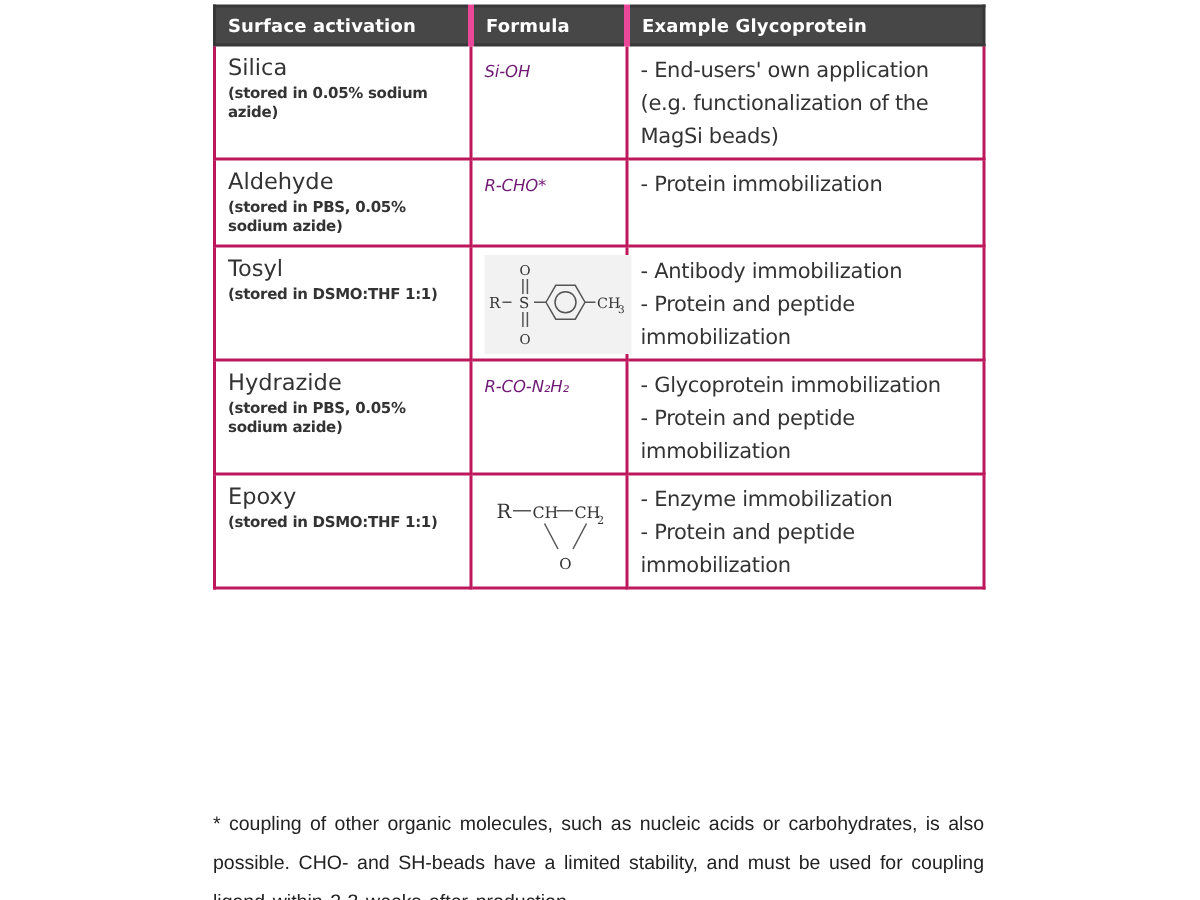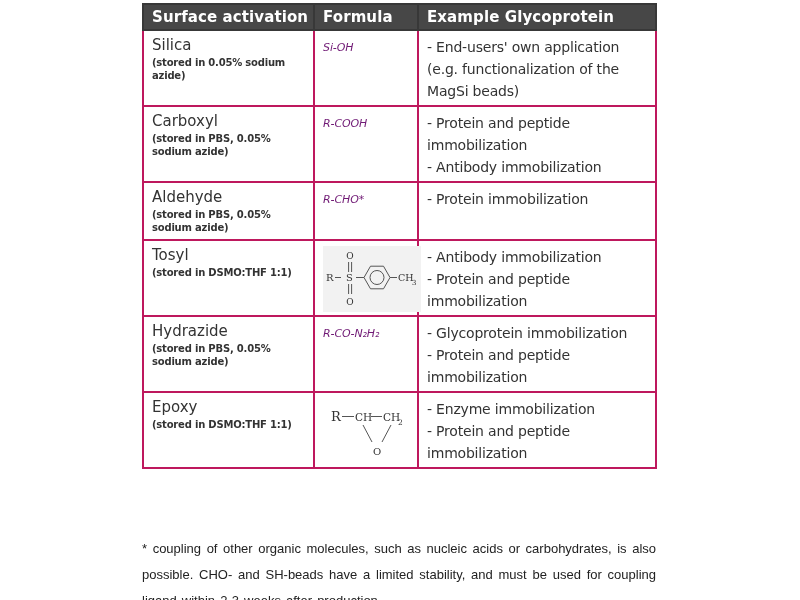--- a/index.html
+++ b/index.html
@@ -18,29 +18,29 @@
     table-layout: fixed;
     color: #333333;
   }
   table.chem col.c1 { width: 171px; }
   table.chem col.c2 { width: 104px; }
   table.chem col.c3 { width: 238px; }
 
   table.chem th {
     background: #474747;
     color: #ffffff;
-    font-size: 15px;
+    font-size: 12px;
     font-weight: bold;
     text-align: left;
     padding: 3px 4px 3px 8px;
     height: 18px;
     border: 2px solid #383838;
     letter-spacing: 0.1px;
   }
-  table.chem th + th { border-left: 1px solid #ec4899; }
+  table.chem th + th { border-left: 4px solid #ec4899; }
 
   table.chem td {
     border: 2px solid #be185d;
     vertical-align: top;
     padding: 5px 4px 3px 8px;
     background: #ffffff;
   }
 
   .name {
     display: block;
@@ -113,33 +113,20 @@
           <span class="storage">(stored in 0.05% sodium azide)</span>
         </td>
         <td>
           <span class="formula">Si-OH</span>
         </td>
         <td>
           <span class="apps">- End-users' own application (e.g. functionalization of the MagSi beads)</span>
         </td>
       </tr>
 
-      <tr style="height:61px">
-        <td>
-          <span class="name">Carboxyl</span>
-          <span class="storage">(stored in PBS, 0.05% sodium azide)</span>
-        </td>
-        <td>
-          <span class="formula">R-COOH</span>
-        </td>
-        <td>
-          <span class="apps">- Protein and peptide immobilization
-- Antibody immobilization</span>
-        </td>
-      </tr>
 
       <tr style="height:58px">
         <td>
           <span class="name">Aldehyde</span>
           <span class="storage">(stored in PBS, 0.05% sodium azide)</span>
         </td>
         <td>
           <span class="formula">R-CHO*</span>
         </td>
         <td>

